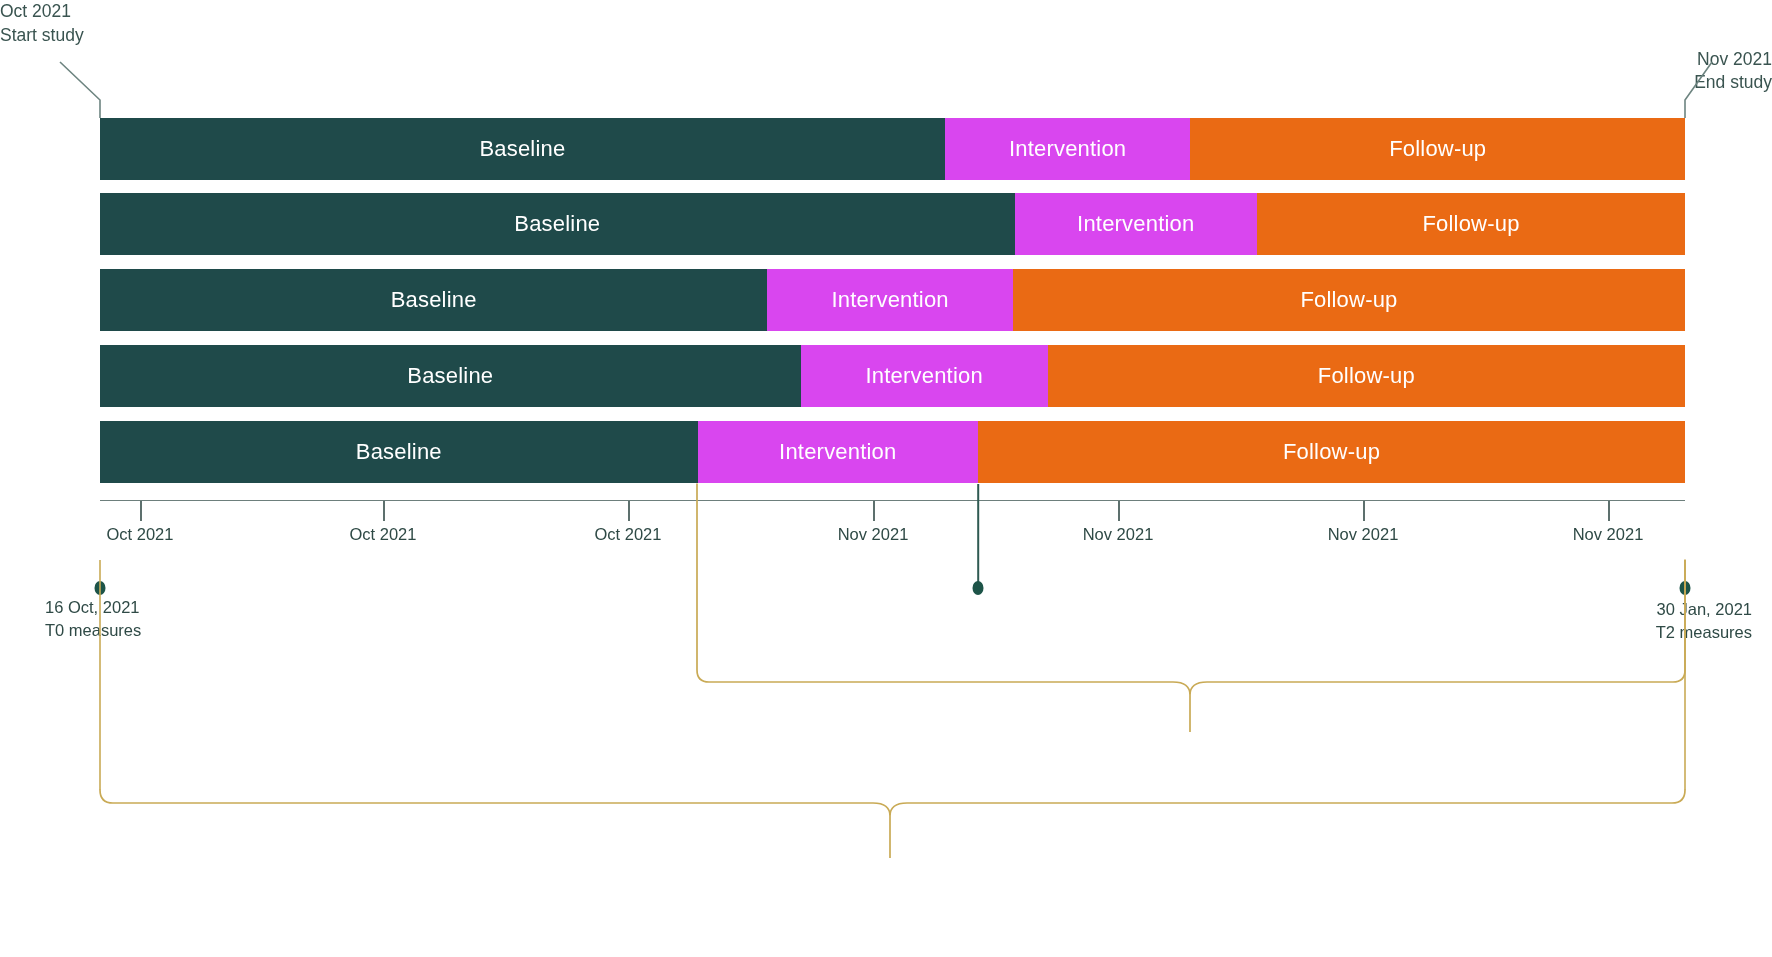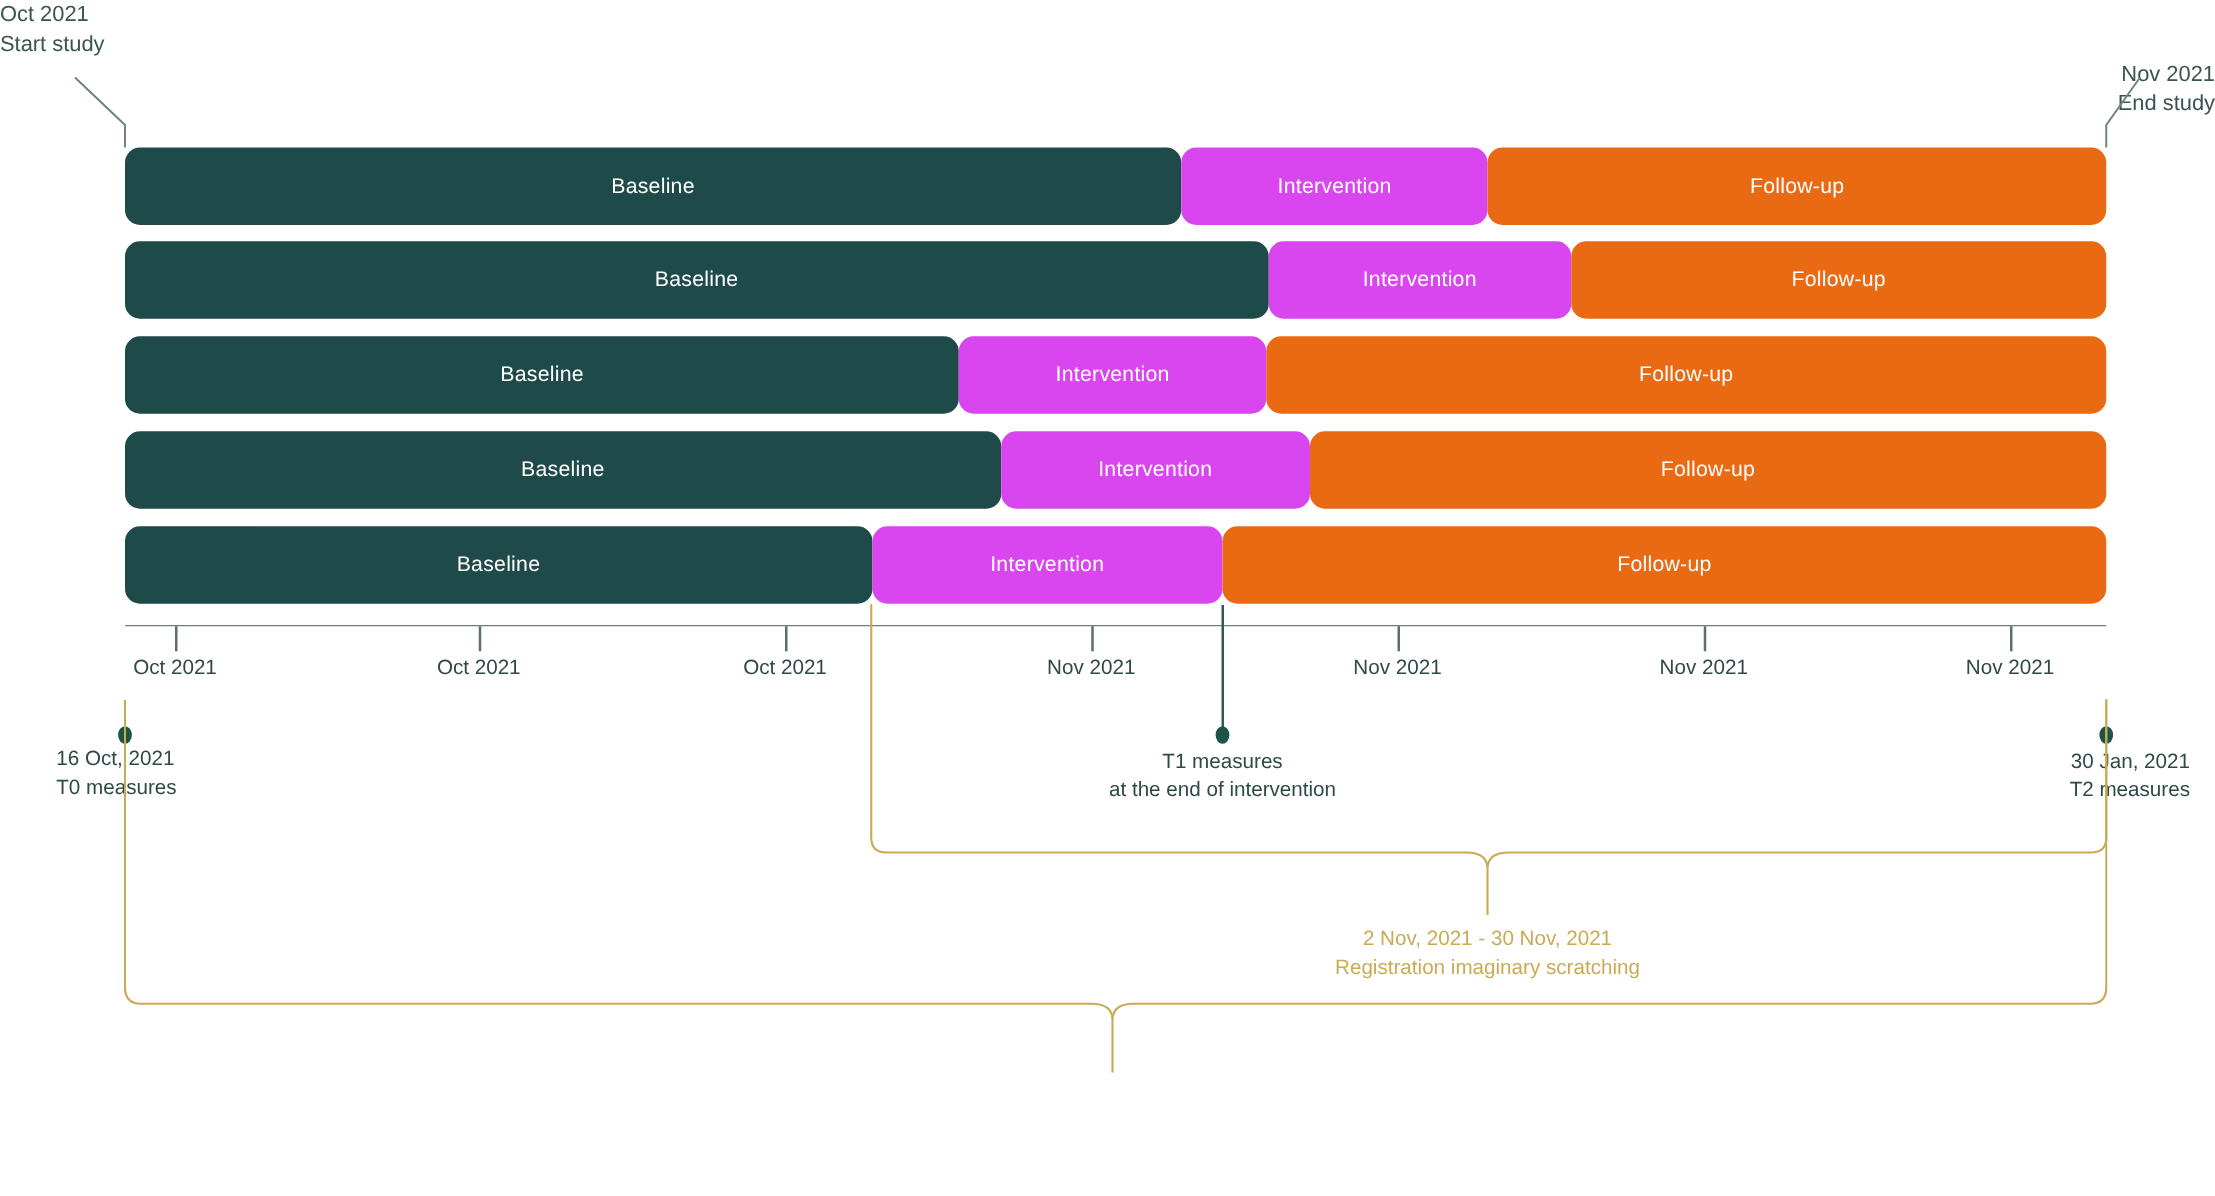--- a/index.html
+++ b/index.html
@@ -10,21 +10,21 @@
   
   .corner-label{
     font-size:17.5px;line-height:1.36;color:#3a5450;white-space:pre-line;
   }
   .corner-left{left:12px;top:8px;text-align:left;}
   .corner-right{right:14px;top:8px;text-align:right;}
 
   
   .bar-row{position:absolute;height:62px;display:flex;}
   .seg{display:flex;align-items:center;justify-content:center;
-       color:#ffffff;font-size:17px;letter-spacing:.2px;box-sizing:border-box;border-radius:12px;}
+       color:#ffffff;font-size:22px;letter-spacing:.2px;box-sizing:border-box;}
   .seg.baseline{background:#1f4a4a;}
   .seg.intervention{background:#d946ef;}
   .seg.followup{background:#ea6a14;}
 
   
   #axis-line{position:absolute;left:100px;top:500px;width:1585px;height:1px;background:#6d7f7c;}
   .tick{position:absolute;width:1.6px;height:20px;background:#5d706d;top:501px;}
   .tick-label{position:absolute;top:525px;font-size:16.5px;color:#2f4a46;
               transform:translateX(-50%);white-space:nowrap;}
 
@@ -134,22 +134,20 @@
   <div class="tick-label" style="left:140px;">Oct 2021</div>
   <div class="tick-label" style="left:383px;">Oct 2021</div>
   <div class="tick-label" style="left:628px;">Oct 2021</div>
   <div class="tick-label" style="left:873px;">Nov 2021</div>
   <div class="tick-label" style="left:1118px;">Nov 2021</div>
   <div class="tick-label" style="left:1363px;">Nov 2021</div>
   <div class="tick-label" style="left:1608px;">Nov 2021</div>
 
   <div class="ms-stem" style="left:978px;top:484px;height:104px;"></div>
   <div class="ms-dot" style="left:978px;top:581px;"></div>
-  <div class="ms-text center" style="left:978px;top:598px;">T1 measures
-at the end of intervention</div>
 
   <div class="ms-dot" style="left:100px;top:581px;"></div>
   <div class="ms-text left" style="left:45px;top:596px;">16 Oct, 2021
 T0 measures</div>
 
   <div class="ms-dot" style="left:1685px;top:581px;"></div>
   <div class="ms-text right" style="right:20px;top:598px;">30 Jan, 2021
 T2 measures</div>
 
   <svg class="bracket-svg" width="1772" height="957">
@@ -172,17 +170,15 @@
     <path d="M100 790
              Q100 803 113 803
              L873 803
              Q890 803 890 816
              Q890 803 907 803
              L1672 803
              Q1685 803 1685 790" fill="none" stroke="#c9aa55" stroke-width="1.7" stroke-linecap="round"></path>
     <path d="M890 816 L890 858" fill="none" stroke="#c9aa55" stroke-width="1.7"></path>
   </svg>
 
-  <div class="gold-text" style="left:1190px;top:740px;">2 Nov, 2021 - 30 Nov, 2021
-Registration imaginary scratching</div>
 
 
 </div>
 
 </body></html>

